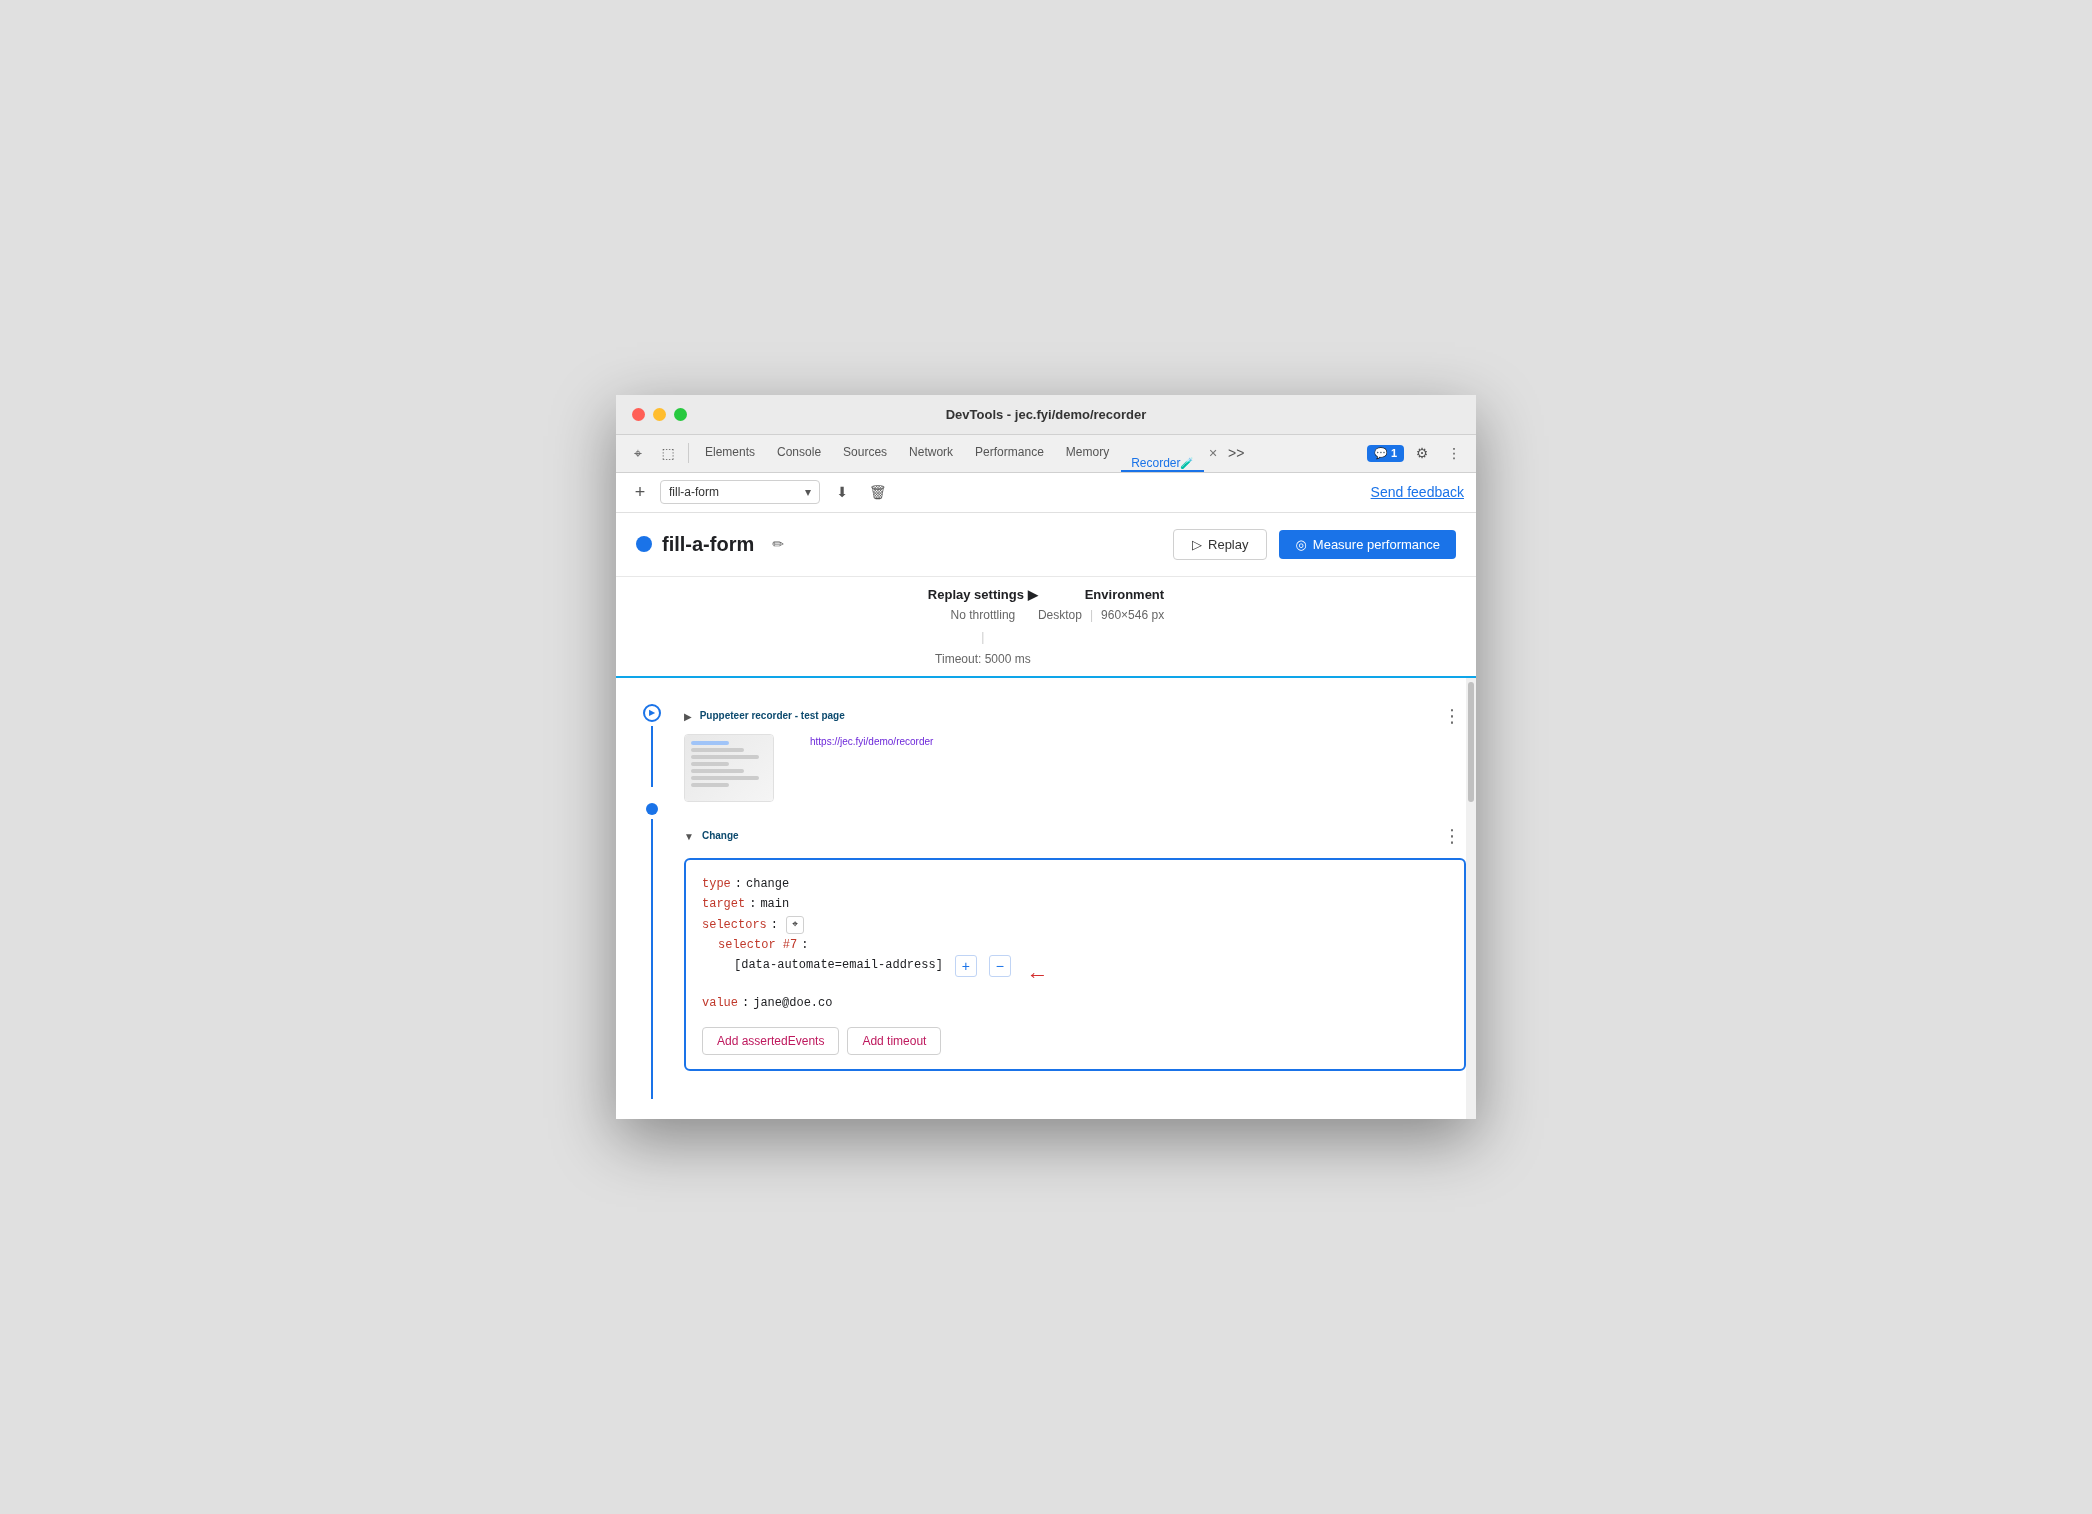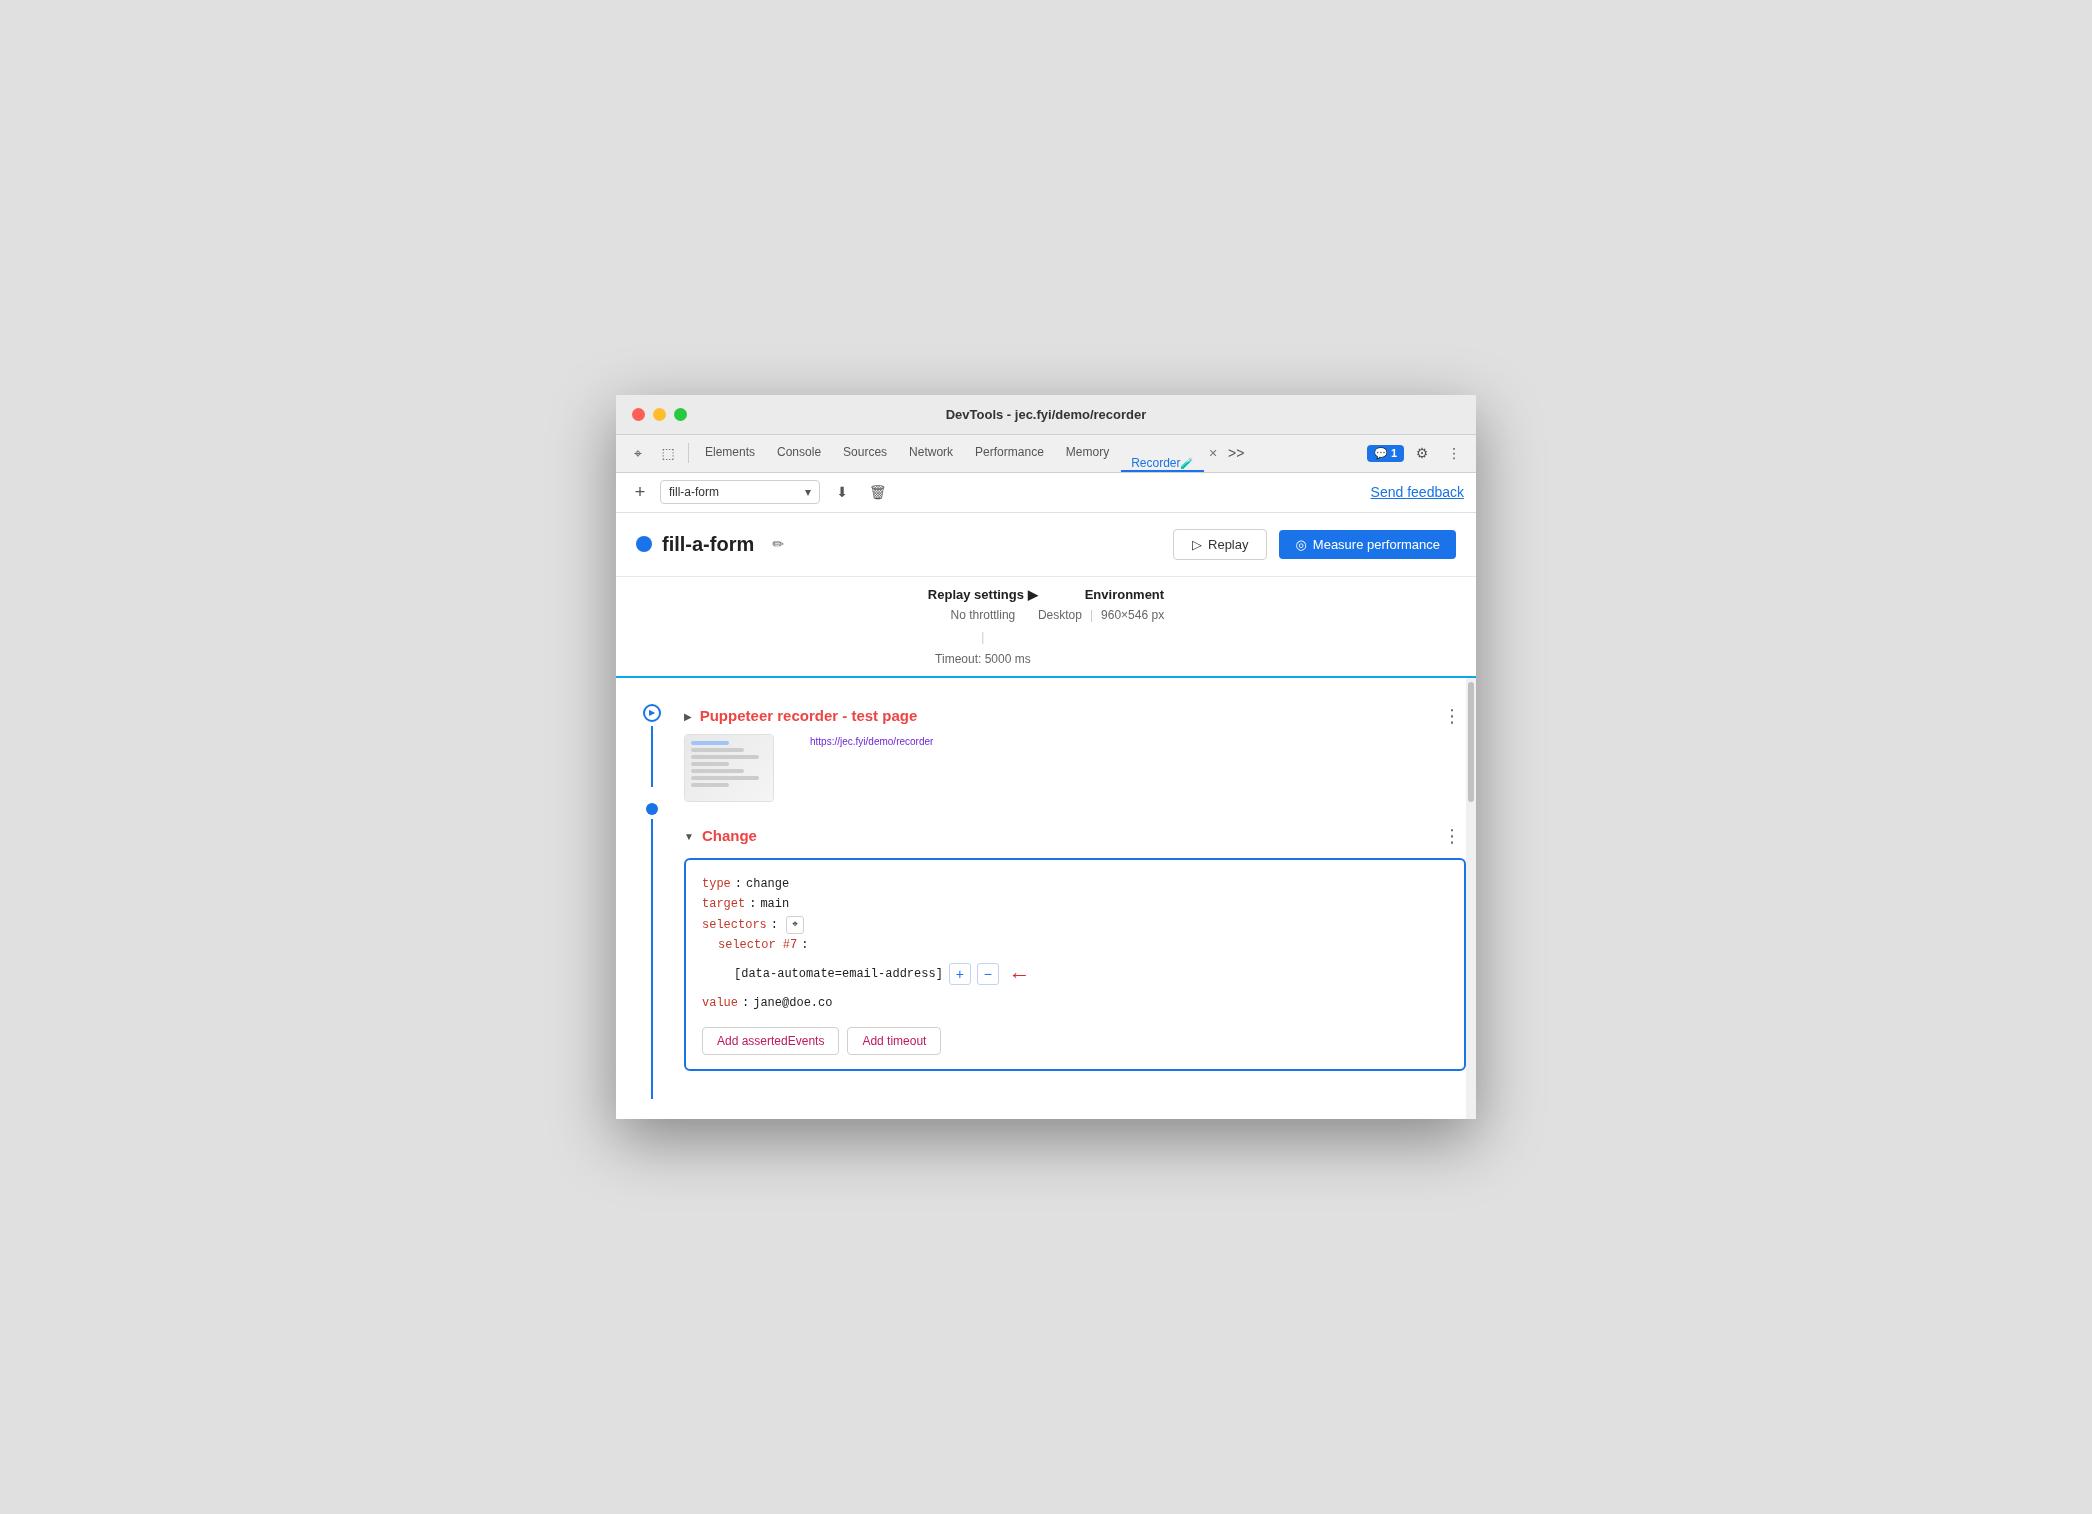--- a/index.html
+++ b/index.html
@@ -375,23 +375,23 @@
     .step-expand-btn {
       border: none;
       background: transparent;
       cursor: pointer;
       font-size: 12px;
       color: #555;
       display: flex;
       align-items: center;
     }
     .step-title {
-      font-size: 15px;
+      font-size: 10px;
       font-weight: 600;
-      color: #ef4444;
+      color: #0c4a6e;
     }
     .step-url {
       font-size: 10px;
       color: #6d28d9;
       padding-left: 24px;
       margin-top: 2px;
       text-align: center;
     }
     .step-more-btn {
       border: none;
@@ -477,22 +477,22 @@
       height: 18px;
       border: 1px solid #d0d0d0;
       border-radius: 3px;
       background: white;
       font-size: 10px;
       cursor: pointer;
       margin-left: 4px;
     }
     .selector-value-line {
       display: flex;
-      align-items: center;
-      gap: 6px;
+      align-items: flex-start;
+      gap: 12px;
     }
     .selector-add-btn, .selector-remove-btn {
       width: 22px;
       height: 22px;
       border: 1px solid #c0d4f5;
       border-radius: 3px;
       background: white;
       cursor: pointer;
       font-size: 14px;
       display: flex;

